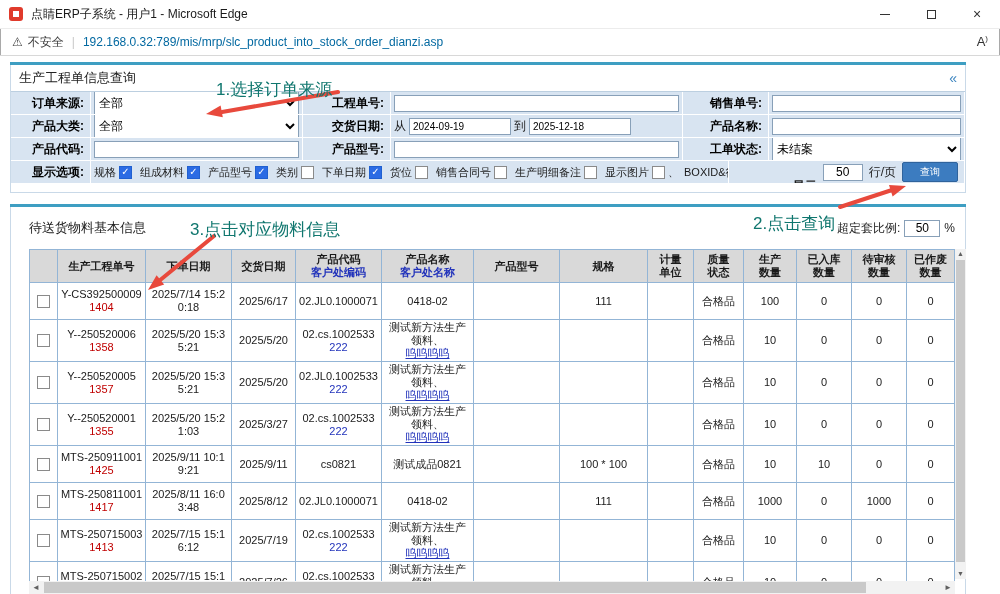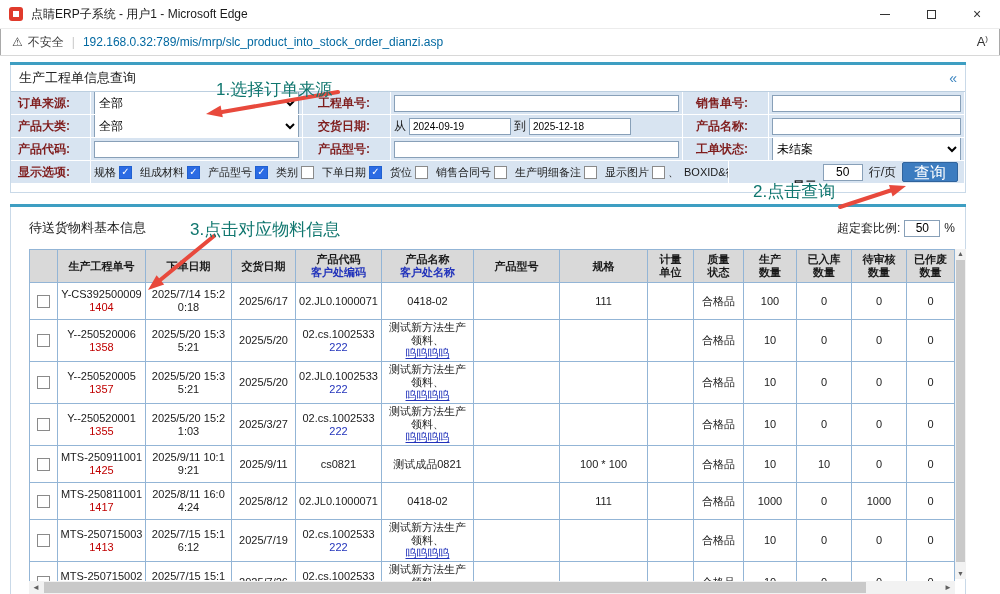--- a/index.html
+++ b/index.html
@@ -35,34 +35,34 @@
   .topline { height:3px; background:#3e9ec2; margin:0 -1px; }
   
   .query-panel { top:6px; height:131px; }
   .phead { height:26px; display:flex; align-items:center; justify-content:space-between; padding:0 8px; font-size:13px; color:#222; }
   .collapse { color:#3e86c0; font-size:14px; cursor:pointer; }
   .form { border-top:1px solid #bccfe0; }
   .frow { display:grid; grid-template-columns:80px 212px 88px 292px 86px 1fr; }
   .frow4 { display:grid; grid-template-columns:80px 1fr 236px; }
   .fcell { background:#d8e4f1; border-right:1px solid #fff; border-bottom:1px solid #fff;
     height:23px; display:flex; align-items:center; padding:0 3px; overflow:hidden; }
-  .flabel { justify-content:flex-end; font-weight:bold; color:#7f1d1d; padding-right:20px; white-space:nowrap; }
+  .flabel { justify-content:flex-end; font-weight:bold; color:#000000; padding-right:6px; white-space:nowrap; }
   .tinput { height:17px; border:1px solid #88a0b8; font-size:10px; padding:0 3px; width:100%; font-family:inherit; background:#fff; }
   .sel { width:100%; height:28px; font-size:12px; border:1px solid #88a0b8; background:#fff; font-family:inherit; }
   .datewrap { gap:3px; }
   .datewrap .tinput { width:102px; }
   .pre { white-space:nowrap; }
   .opts { gap:5px; font-size:11px; white-space:nowrap; }
   .opt { display:inline-flex; align-items:center; gap:3px; }
   .cbx { width:13px; height:13px; background:#fff; border:1px solid #8a8a8a; display:inline-flex; align-items:center; justify-content:center; flex:0 0 auto; }
   .cbx.on { background:#2b6be4; border-color:#2060d0; }
   .cbx.on::after { content:"✓"; color:#fff; font-size:10px; font-weight:bold; line-height:1; }
   .rctrl { justify-content:flex-end; gap:6px; padding-right:6px; }
   .rctrl .small-in { width:40px; height:17px; border:1px solid #88a0b8; text-align:center; font-size:12px; font-family:inherit; }
-  .qbtn { background:#3c7cc0; color:#fff; border:1px solid #2f639c; height:20px; width:56px; font-size:16px; border-radius:2px; font-family:inherit; cursor:pointer; }
+  .qbtn { background:#3c7cc0; color:#fff; border:1px solid #2f639c; height:20px; width:56px; font-size:10px; border-radius:2px; font-family:inherit; cursor:pointer; }
   
   .table-panel { top:148px; height:390px; border-bottom:none; }
   .phead2 { height:42px; display:flex; align-items:center; justify-content:space-between; padding:0 10px 0 18px; font-size:13px; color:#222; }
   .ratio { display:flex; align-items:center; gap:4px; font-size:12px; }
   .ratio .small-in { width:36px; height:17px; border:1px solid #88a0b8; text-align:center; font-size:12px; font-family:inherit; }
   
   .gtable { position:absolute; left:18px; top:45px; width:926px; display:grid;
     grid-template-columns:28px 88px 86px 64px 86px 92px 86px 88px 46px 50px 53px 55px 55px 48px;
     border-top:1px solid #93b5d6; border-left:1px solid #93b5d6; font-size:11px; background:#fff; }
   .contents { display:contents; }
@@ -81,21 +81,21 @@
   .sarrow { position:absolute; width:100%; text-align:center; font-size:7px; color:#606060; line-height:10px; }
   .sa-up { top:0; } .sa-down { bottom:0; }
   .hscroll { position:absolute; left:18px; top:377px; width:926px; height:13px; background:#f2f2f2; }
   .hthumb { position:absolute; left:15px; top:1px; width:822px; height:11px; background:#c9c9c9; }
   .ha { position:absolute; top:0; font-size:8px; color:#606060; line-height:13px; width:14px; text-align:center; }
   .ha-left { left:0; } .ha-right { right:0; }
   
   .anno-svg { position:absolute; left:0; top:0; z-index:40; pointer-events:none; }
   .anno { position:absolute; color:#0f766e; font-size:17px; z-index:50; white-space:nowrap; pointer-events:none; }
   .t1 { left:216px; top:78px; }
-  .t2 { left:753px; top:180px; }
+  .t2 { left:753px; top:212px; }
   .t3 { left:190px; top:218px; }
 </style>
 </head>
 <body>
 
 <div class="titlebar">
   <div class="app-icon"></div>
   <div class="win-title">点睛ERP子系统 - 用户1 - Microsoft Edge</div>
   <div class="win-controls">
     <div class="wbtn">
@@ -578,21 +578,21 @@
           <div class="grow">
             <div class="gcell">
               <span class="rowcb"></span>
             </div>
             <div class="gcell">
               <div>MTS-250811001</div>
               <div class="red">1417</div>
             </div>
             <div class="gcell">
               <div>2025/8/11 16:0</div>
-              <div>4:24</div>
+              <div>3:48</div>
             </div>
             <div class="gcell">
               <div>2025/8/12</div>
             </div>
             <div class="gcell">
               <div>02.JL0.1000071</div>
               <div class="blue"></div>
             </div>
             <div class="gcell">
               <div>0418-02</div>

